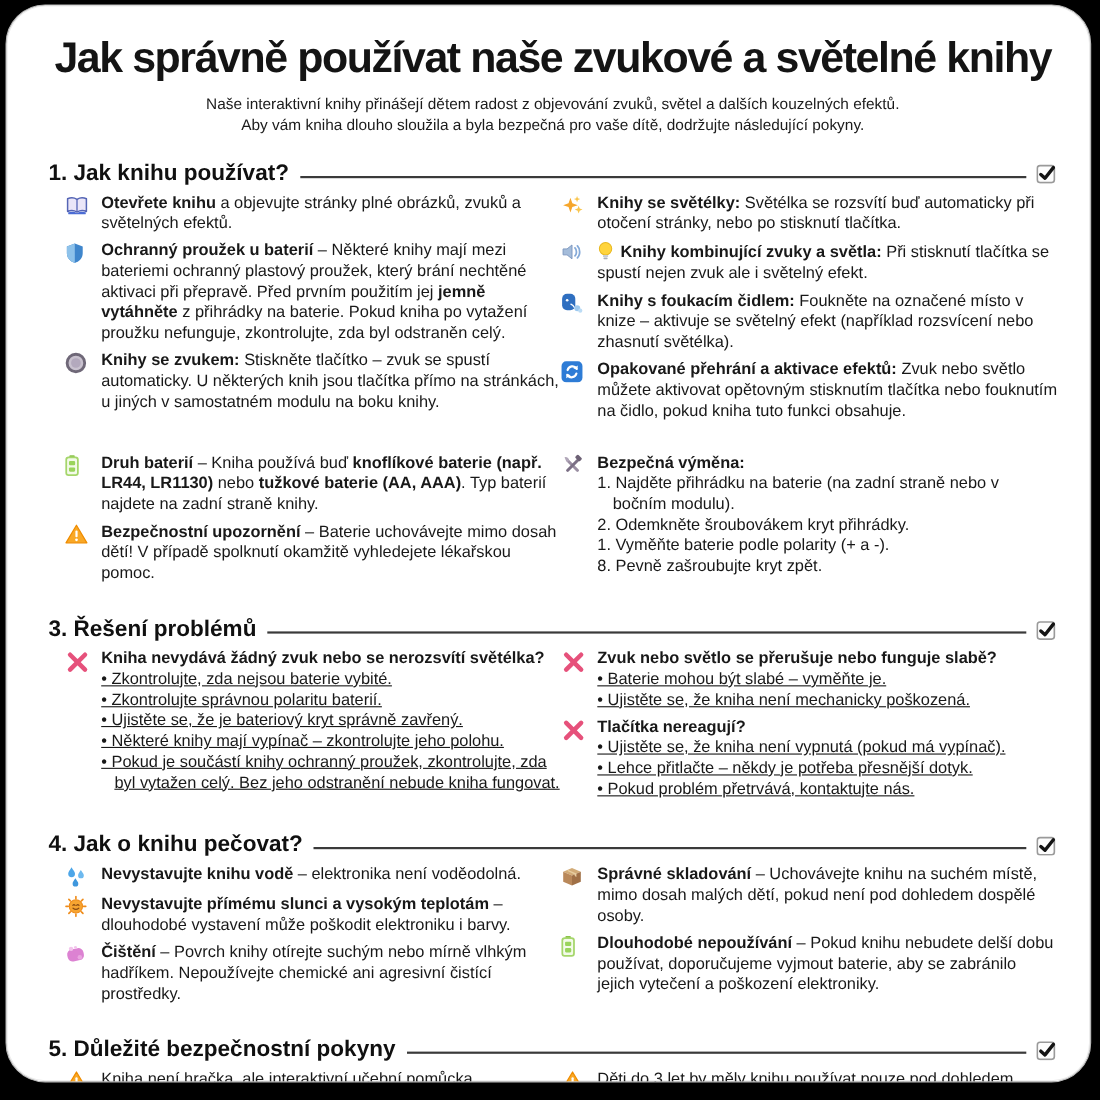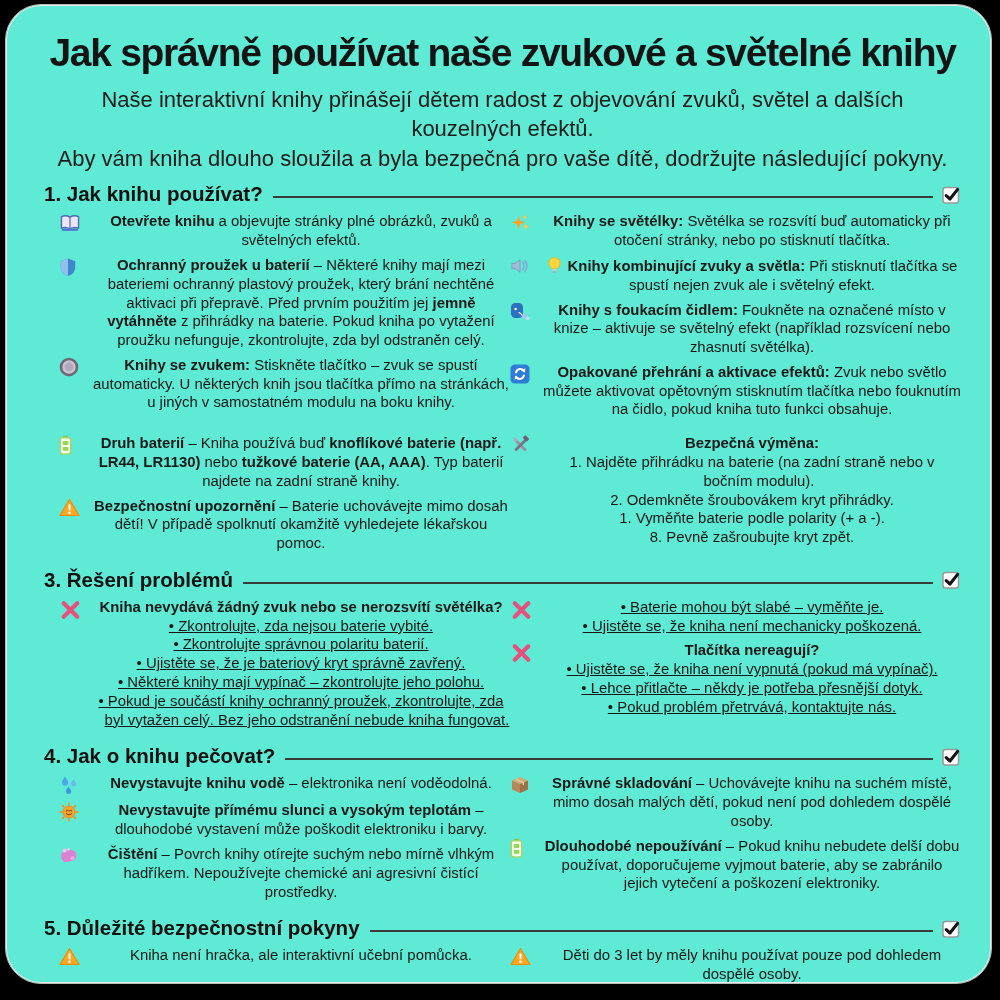--- a/index.html
+++ b/index.html
@@ -3,31 +3,31 @@
 <meta charset="utf-8">
 <style>
   html,body{margin:0;padding:0;}
   body{
     width:1000px;height:1000px;background:#000;
     font-family:"Liberation Sans",sans-serif;color:#161616;
     position:relative;overflow:hidden;
   }
   .card{
     position:absolute;left:5px;top:4px;right:8px;bottom:16px;
-    background:#5eead4;border:1px solid #b9b9b9;border-radius:36px;
+    background:#ffffff;border:1px solid #b9b9b9;border-radius:36px;
     box-shadow:0 0 10px rgba(0,0,0,.55), inset 0 0 0 1px #ececec;
     box-sizing:border-box;padding:12px 30px 6px 38px;overflow:hidden;
   }
   .page-title{
     margin:14px 0 10px;text-align:center;
     font-size:39px;font-weight:bold;letter-spacing:-1.3px;color:#141414;
     white-space:nowrap;
   }
-  .intro{ text-align:center;font-size:22px;line-height:1.34;color:#1b1b1b;margin:0 auto 2px; }
-  .sec{ margin-top:9px;text-align:center; }
+  .intro{ text-align:center;font-size:14px;line-height:1.34;color:#1b1b1b;margin:0 auto 2px; }
+  .sec{ margin-top:23px; }
   .sec-header{ display:flex;align-items:center;font-size:20.5px;font-weight:bold;color:#101010; }
   .sec-rule{ flex:1;height:0;border-bottom:2.4px solid #3a3a3a;margin:6px 9px 0 10px; }
   .cbx{ width:19px;height:19px;flex:0 0 auto; }
   .cbx svg{ display:block; }
   .cols{ display:grid;grid-template-columns:1fr 1fr;margin-top:6px;padding-left:15px; }
   .item{
     display:grid;grid-template-columns:27px 1fr;column-gap:6px;
     margin-bottom:6px;font-size:14.9px;line-height:1.26;color:#181818;
   }
   .icn{ padding-top:1px; }
@@ -202,21 +202,21 @@
               <div class="itxt"><span class="b">Kniha nevydává žádný zvuk nebo se nerozsvítí světélka?</span><div class="bullet">• Zkontrolujte, zda nejsou baterie vybité.</div><div class="bullet">• Zkontrolujte správnou polaritu baterií.</div><div class="bullet">• Ujistěte se, že je bateriový kryt správně zavřený.</div><div class="bullet">• Některé knihy mají vypínač – zkontrolujte jeho polohu.</div><div class="bullet">• Pokud je součástí knihy ochranný proužek, zkontrolujte, zda byl vytažen celý. Bez jeho odstranění nebude kniha fungovat.</div></div>
             </div>
           </div>
           <div class="col">
             <div class="item">
               <span class="icn">
                 <svg width="23" height="22" viewBox="0 0 24 24">
                   <path d="M4.6 4.6 19.4 19.4M19.4 4.6 4.6 19.4" stroke="#e6517b" stroke-width="4.5" stroke-linecap="round"></path>
                 </svg>
               </span>
-              <div class="itxt"><div class="bullet">• Baterie mohou být slabé – vyměňte je.</div><div class="bullet">• Ujistěte se, že kniha není mechanicky poškozená.</div></div>
+              <div class="itxt"><span class="b">Zvuk nebo světlo se přerušuje nebo funguje slabě?</span><div class="bullet">• Baterie mohou být slabé – vyměňte je.</div><div class="bullet">• Ujistěte se, že kniha není mechanicky poškozená.</div></div>
             </div>
             <div class="item">
               <span class="icn">
                 <svg width="23" height="22" viewBox="0 0 24 24">
                   <path d="M4.6 4.6 19.4 19.4M19.4 4.6 4.6 19.4" stroke="#e6517b" stroke-width="4.5" stroke-linecap="round"></path>
                 </svg>
               </span>
               <div class="itxt"><span class="b">Tlačítka nereagují?</span><div class="bullet">• Ujistěte se, že kniha není vypnutá (pokud má vypínač).</div><div class="bullet">• Lehce přitlačte – někdy je potřeba přesnější dotyk.</div><div class="bullet">• Pokud problém přetrvává, kontaktujte nás.</div></div>
             </div>
           </div>

